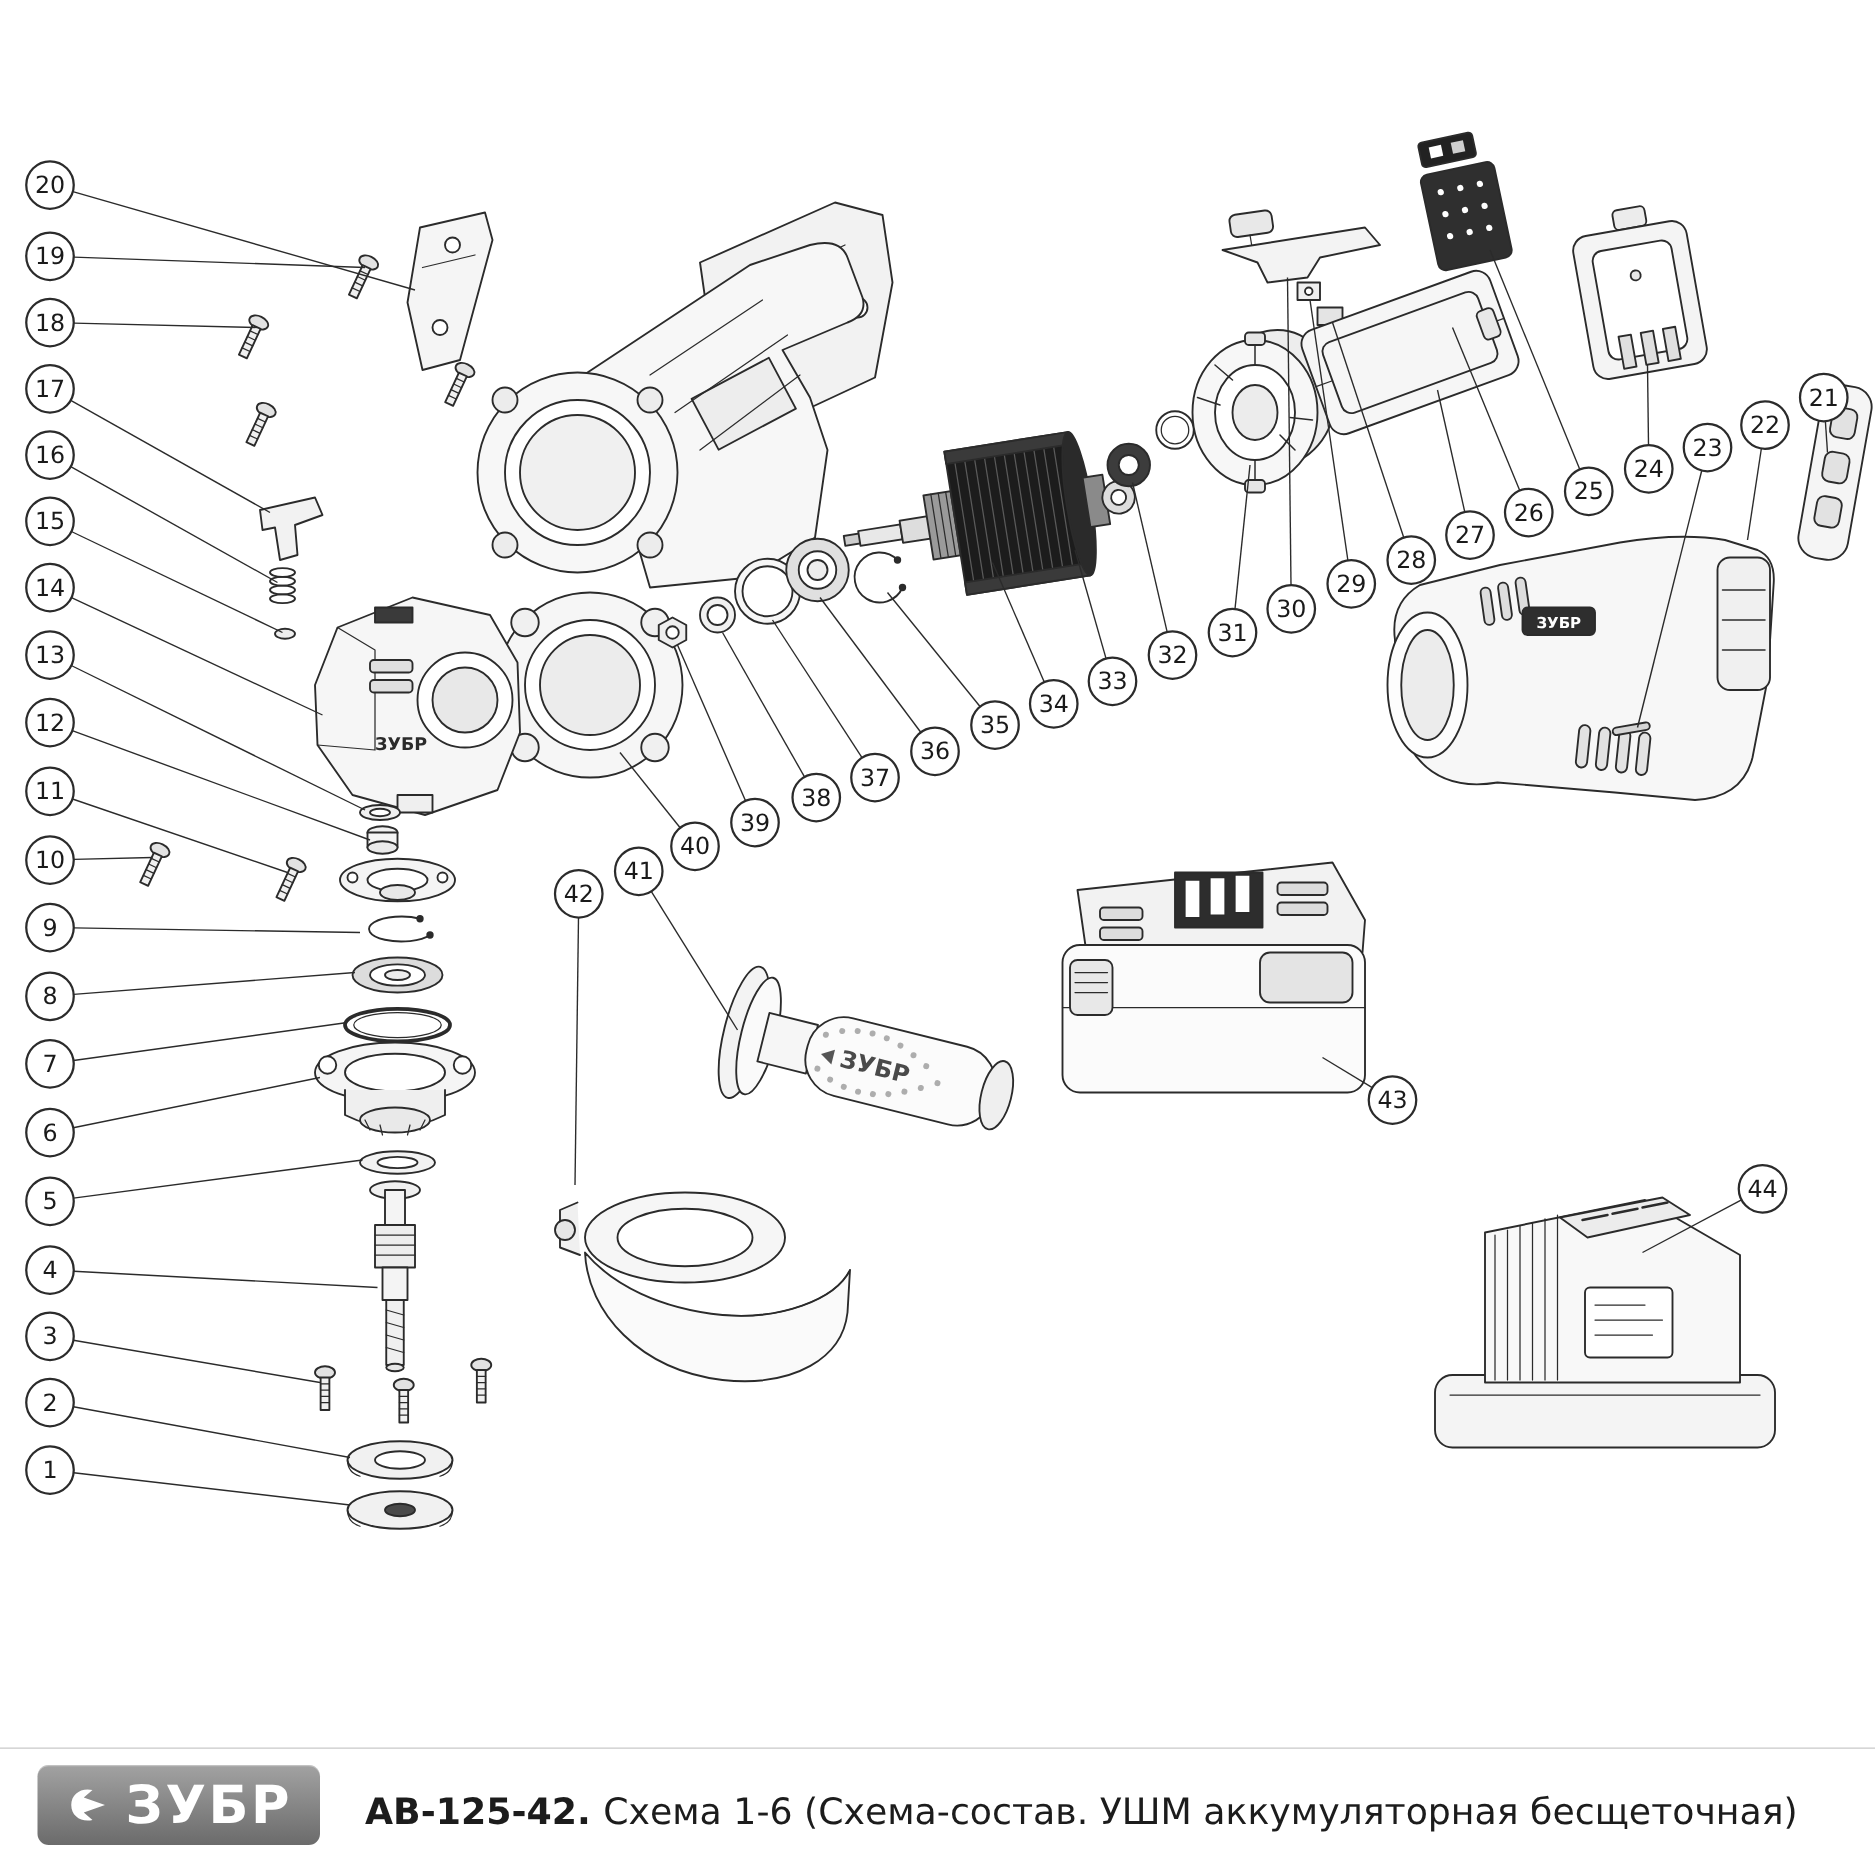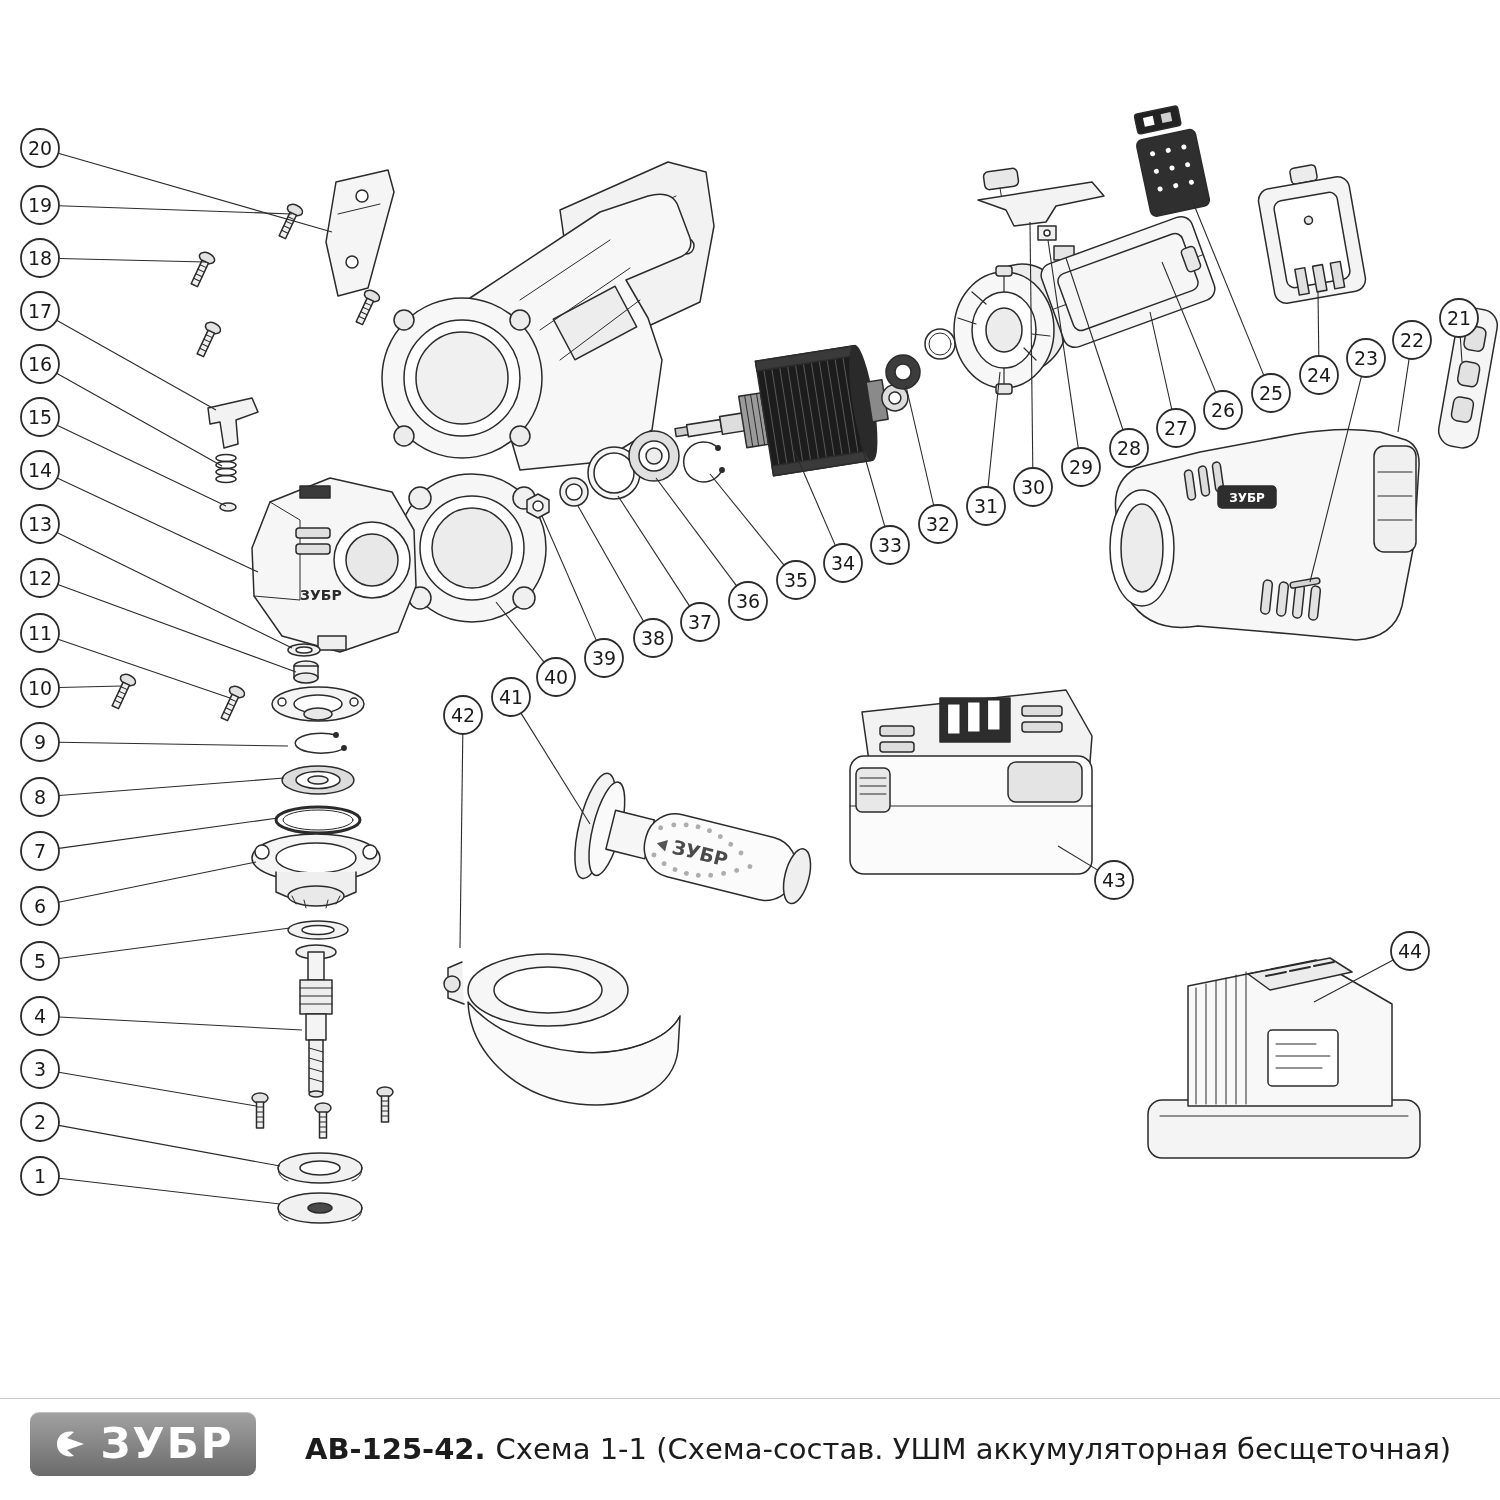--- a/index.html
+++ b/index.html
@@ -5,21 +5,21 @@
   html,body{margin:0;padding:0;background:#fff;}
   .stage{position:relative;width:1500px;height:1500px;background:#ffffff;overflow:hidden;
          font-family:"DejaVu Sans","Liberation Sans",sans-serif;}
   .diagram-svg{position:absolute;left:0;top:0;width:1500px;height:1500px;}
   .footer{position:absolute;left:0;top:1398px;width:1500px;height:102px;background:#fff;}
   .footer-rule{position:absolute;top:0;left:0;width:1500px;height:1px;background:#c9c9c9;}
   .brand-badge{position:absolute;left:30px;top:14px;width:226px;height:64px;border-radius:9px;
                background:linear-gradient(180deg,#a2a2a2,#6b6b6b);display:flex;align-items:center;
                justify-content:center;gap:12px;color:#fff;box-shadow:inset 0 1px 0 rgba(255,255,255,.35);}
   .brand-text{font-size:42px;font-weight:800;letter-spacing:2px;line-height:1;}
-  .footer-title{position:absolute;left:305px;top:0;height:100%;display:flex;align-items:center;
+  .footer-title{position:absolute;left:292px;top:0;height:100%;display:flex;align-items:center;
                 font-size:29px;color:#1c1c1c;white-space:nowrap;justify-content:center;}
   .footer-title .model{font-weight:bold;margin-right:10px;}
 </style>
 </head>
 <body>
 
 <div class="stage">
 
 <svg class="diagram-svg" viewBox="0 0 1500 1500" xmlns="http://www.w3.org/2000/svg">
   <defs>
@@ -595,17 +595,17 @@
 <div class="footer">
   <div class="footer-rule"></div>
   <div class="brand-badge">
     <svg width="36" height="36" viewBox="0 0 36 36">
       <path d="M5 18 C5 9 13 4 22 6 L15 12 L32 18 L15 24 L22 30 C13 32 5 27 5 18 Z" fill="#ffffff"></path>
     </svg>
     <span class="brand-text">ЗУБР</span>
   </div>
   <div class="footer-title">
     <span class="model">АВ-125-42.</span>
-    <span class="scheme">Схема 1-1 (Схема-состав. УШМ аккумуляторная бесщеточная)</span>
+    <span class="scheme">Схема 1-6 (Схема-состав. УШМ аккумуляторная бесщеточная)</span>
   </div>
 </div>
 
 </div>
 
 </body></html>

